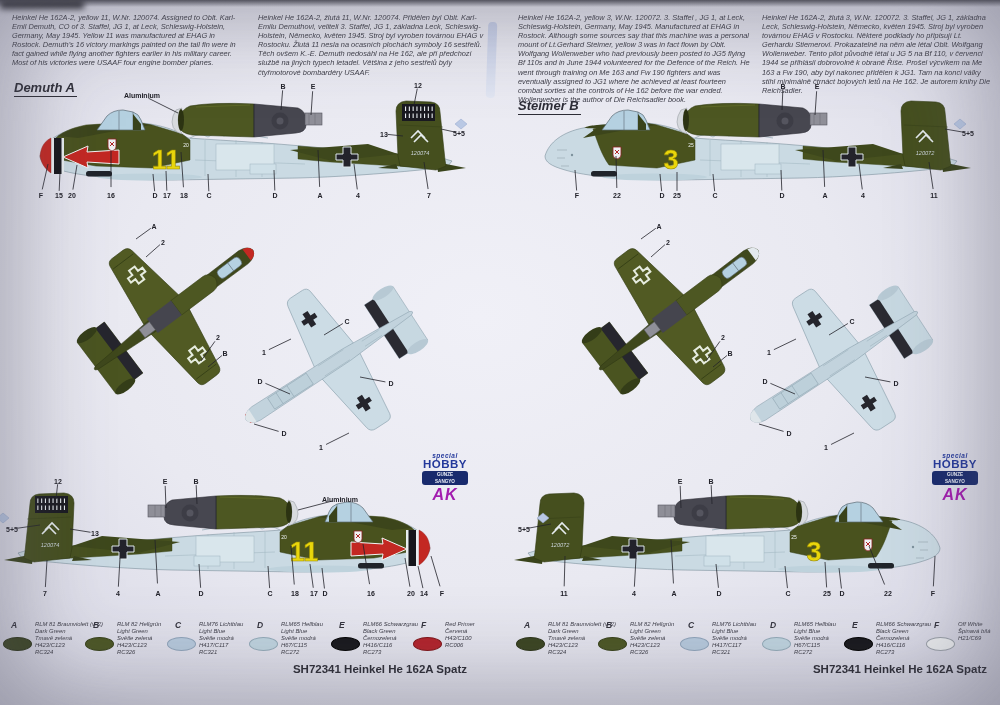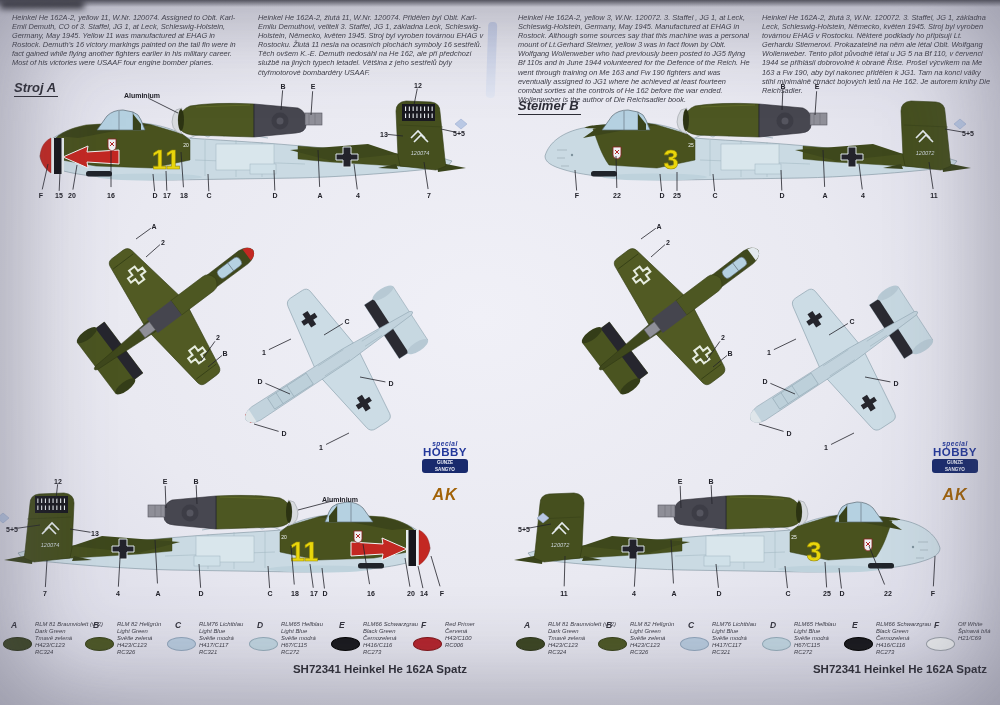--- a/index.html
+++ b/index.html
@@ -21,37 +21,37 @@
     width:280px;text-align:center;}
   .svgbox{position:absolute;}
   svg text{font-family:"Liberation Sans",sans-serif;}
   .cl{font-weight:bold;font-size:7px;fill:#22222a;}
   .swatches{position:absolute;width:494px;height:58px;}
   .sw{position:absolute;top:0;width:82px;height:58px;}
   .sw .lt{position:absolute;left:9px;top:0;font-style:italic;font-weight:bold;font-size:8.5px;color:#33333d;}
   .sw .chip{position:absolute;left:1px;top:17px;width:27px;height:12px;border-radius:50%;}
   .sw .tx{position:absolute;left:33px;top:1px;font-style:italic;font-size:5.9px;line-height:6.9px;color:#3d3d47;white-space:nowrap;}
   .logos{position:absolute;width:60px;text-align:center;}
-  .lg-special{color:#23389b;line-height:8px;}
+  .lg-special{color:#23389b;line-height:8px;margin-top:12px;}
   .lg-special .s1{display:block;font-style:italic;font-weight:bold;font-size:6.5px;letter-spacing:.5px;}
   .lg-special .s2{display:block;font-weight:bold;font-size:11.5px;letter-spacing:.5px;}
   .lg-gunze{margin:3px auto 0;width:46px;height:14px;background:#182a6d;border-radius:3px;
     color:#eef1fa;font-weight:bold;font-size:4.6px;line-height:6.5px;padding-top:1px;box-sizing:border-box;}
-  .lg-ak{margin-top:14px;font-style:italic;font-weight:bold;font-size:16px;color:#a16207;letter-spacing:1px;line-height:16px;}
+  .lg-ak{margin-top:2px;font-style:italic;font-weight:bold;font-size:16px;color:#a21caf;letter-spacing:1px;line-height:16px;}
 </style>
 </head>
 <body>
 
 <div class="topstrip"></div>
 <div class="topcorner"></div>
 <div class="midstreak"></div>
 
 <div class="para" style="left:12px;top:13px;">Heinkel He 162A-2, yellow 11, W.Nr. 120074. Assigned to Oblt. Karl-Emil Demuth, CO of 3. Staffel, JG 1, at Leck, Schleswig-Holstein, Germany, May 1945. Yellow 11 was manufactured at EHAG in Rostock. Demuth's 16 victory markings painted on the tail fin were in fact gained while flying another fighters earlier in his military career. Most of his victories were USAAF four engine bomber planes.</div>
 <div class="para" style="left:258px;top:13px;">Heinkel He 162A-2, žlutá 11, W.Nr. 120074. Přidělen byl Oblt. Karl-Emilu Demuthovi, veliteli 3. Staffel, JG 1, základna Leck, Schleswig-Holstein, Německo, květen 1945. Stroj byl vyroben továrnou EHAG v Rostocku. Žlutá 11 nesla na ocasních plochách symboly 16 sestřelů. Těch ovšem K.-E. Demuth nedosáhl na He 162, ale při předchozí službě na jiných typech letadel. Většina z jeho sestřelů byly čtyřmotorové bombardéry USAAF.</div>
-<div class="scheme" style="left:14px;top:80px;">Stroj A</div>
+<div class="scheme" style="left:14px;top:80px;">Demuth A</div>
 <div class="svgbox" id="pA-top" style="left:0;top:80px;"><svg width="495" height="125" viewBox="0 0 495 125">
   <path d="M40,76 C44,62 58,52 78,48 C100,44 120,42 134,42 L150,44 C162,46 172,49 180,53 L188,58 C232,61 272,63 312,67 L398,74 L442,78 L452,81 L448,86 L420,90 C380,94 336,97 298,98 L172,100 C118,100 80,96 60,90 C46,86 40,82 40,76 Z" fill="#cadae3" stroke="#7c919c" stroke-width="0.6"></path>
   <path d="M205,60 L205,96 M236,60 L236,97 M262,62 L262,97 M195,80 L305,84" stroke="#9fb4bf" stroke-width="0.5" fill="none"></path>
   <rect x="216" y="64" width="58" height="26" fill="#d9e6ec" stroke="#9fb4bf" stroke-width="0.5"></rect>
   <rect x="250" y="84" width="26" height="10" fill="#cfe0e8" stroke="#9fb4bf" stroke-width="0.5"></rect>
   <ellipse cx="150" cy="97" rx="52" ry="3.5" fill="#bed2dc"></ellipse>
   <rect x="86" y="91" width="26" height="5.5" rx="2.5" fill="#20242a"></rect>
   <path d="M52,62 C60,52 72,48 86,45 L134,42 L152,45 L182,54 L190,60 L190,80 L152,88 L96,86 L62,80 C54,76 52,70 52,62 Z" fill="#49521e" stroke="#343e15" stroke-width="0.5"></path>
   <path d="M58,56 C70,49 82,46 92,45 L134,42 L152,45 L120,50 L78,58 Z" fill="#3c451b"></path>
   <path d="M190,58 Q200,52 208,57 Q216,51 224,56 Q232,50 240,56 Q248,51 256,56 L268,58" fill="none" stroke="#8fa5b0" stroke-width="0.7"></path>

